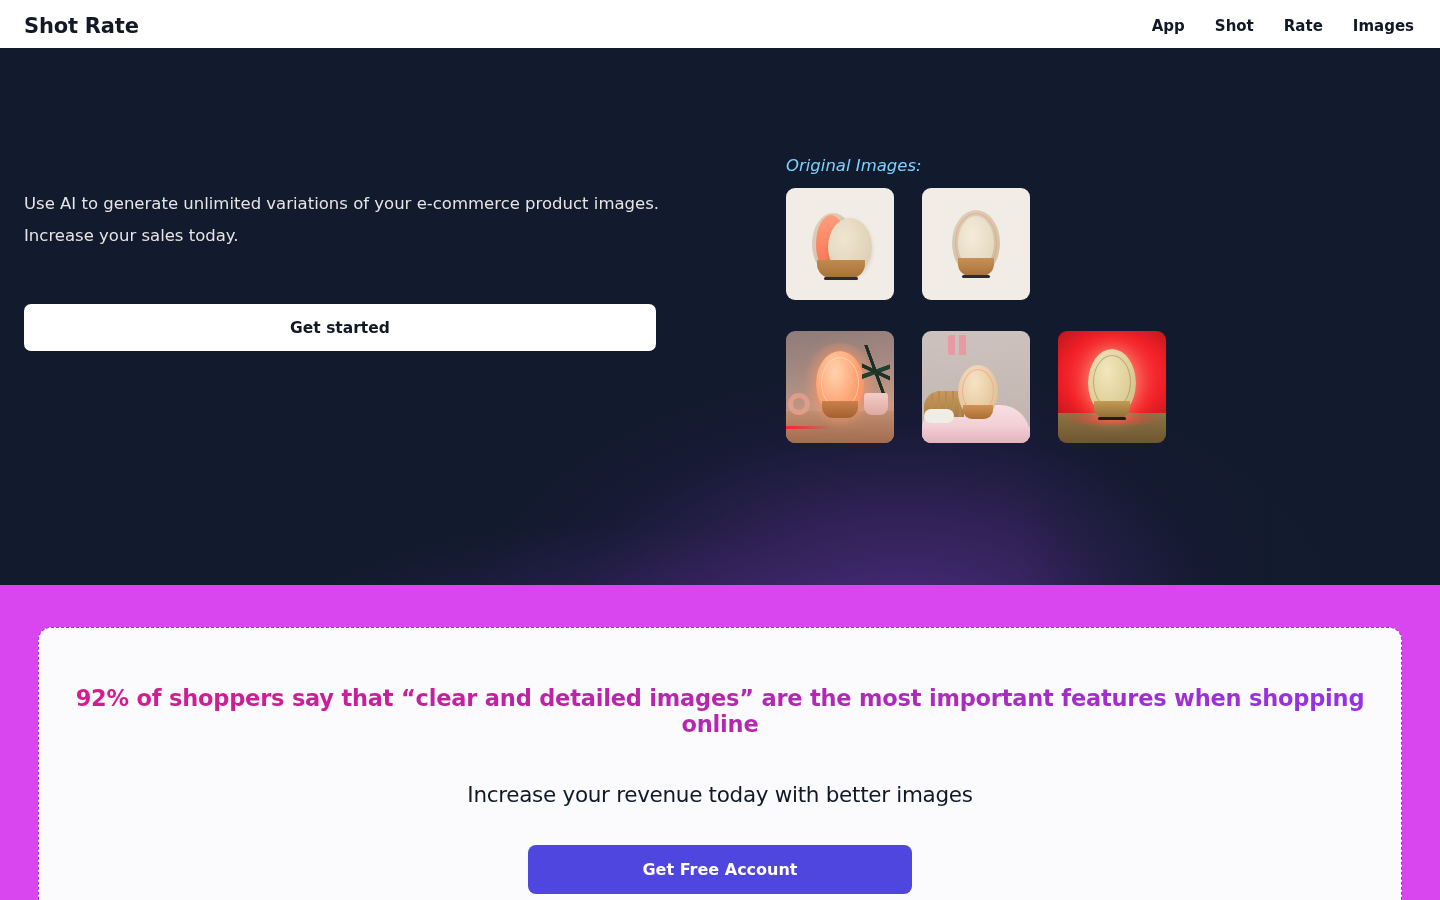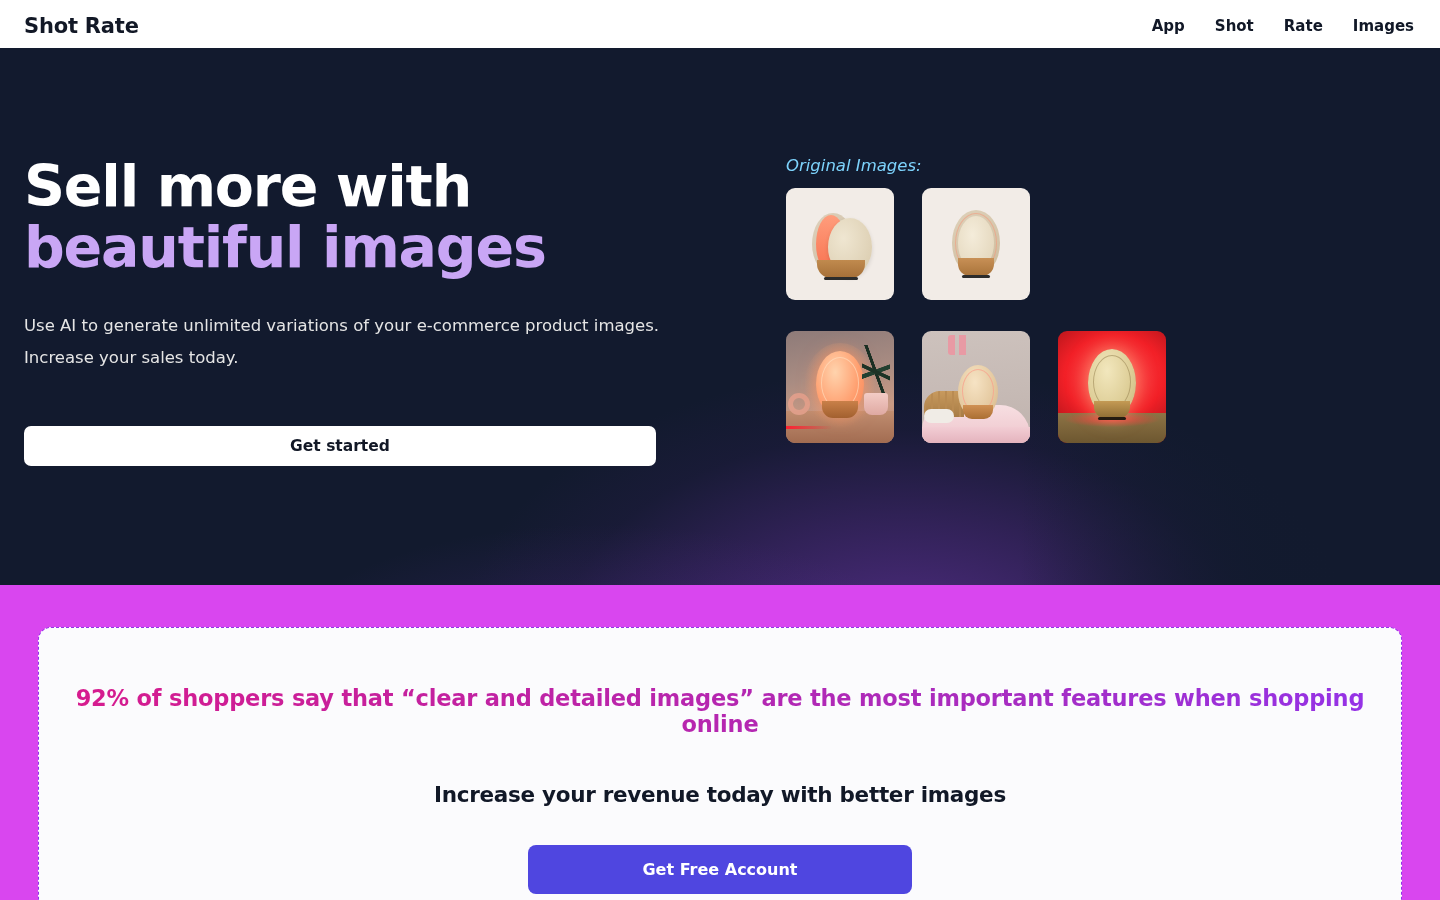--- a/index.html
+++ b/index.html
@@ -95,21 +95,21 @@
     margin-top:32px;
     font-size:16.5px;
     line-height:32px;
     color:#e5e5e5;
     max-width:640px;
   }
   .cta-primary{
     display:block;
     margin-top:52px;
     width:632px;
-    height:40px;
+    height:47px;
     background:#ffffff;
     color:#121826;
     border:none;
     border-radius:7px;
     font-family:"DejaVu Sans", sans-serif;
     font-size:15.5px;
     font-weight:bold;
     cursor:pointer;
   }
 
@@ -337,21 +337,21 @@
     letter-spacing:-0.2px;
     background:linear-gradient(90deg,#d81b8c 0%, #c321a0 30%, #a82cc0 70%, #9333ea 100%);
     -webkit-background-clip:text;
     background-clip:text;
     color:transparent;
   }
   .promo-sub{
     margin-top:45px;
     text-align:center;
     font-size:21.5px;
-    font-weight:bold;
+    font-weight:normal;
     color:#111827;
     letter-spacing:-0.3px;
   }
   .promo-cta-wrap{ margin-top:38px; text-align:center; }
   .cta-credits{
     width:384px; height:49px;
     background:#4f46e0;
     color:#ffffff;
     border:none;
     border-radius:8px;
@@ -375,24 +375,20 @@
 </header>
 
 <section class="hero">
   <div class="hero-glow-a"></div>
   <div class="hero-glow-b"></div>
   <div class="hero-fade-right"></div>
 
   <div class="hero-inner">
 
     <div class="hero-left">
-      <h1 class="headline">
-        <span>Sell more with</span>
-        <span class="accent">beautiful images</span>
-      </h1>
       <p class="subhead">Use AI to generate unlimited variations of your e-commerce product images. Increase your sales today.</p>
       <button class="cta-primary">Get started</button>
     </div>
 
     <div class="showcase">
 
       <div class="showcase-label">Original Images:</div>
       <div class="thumb-row">
         <div class="thumb sc-orig">
           <div class="disc-back"></div>

